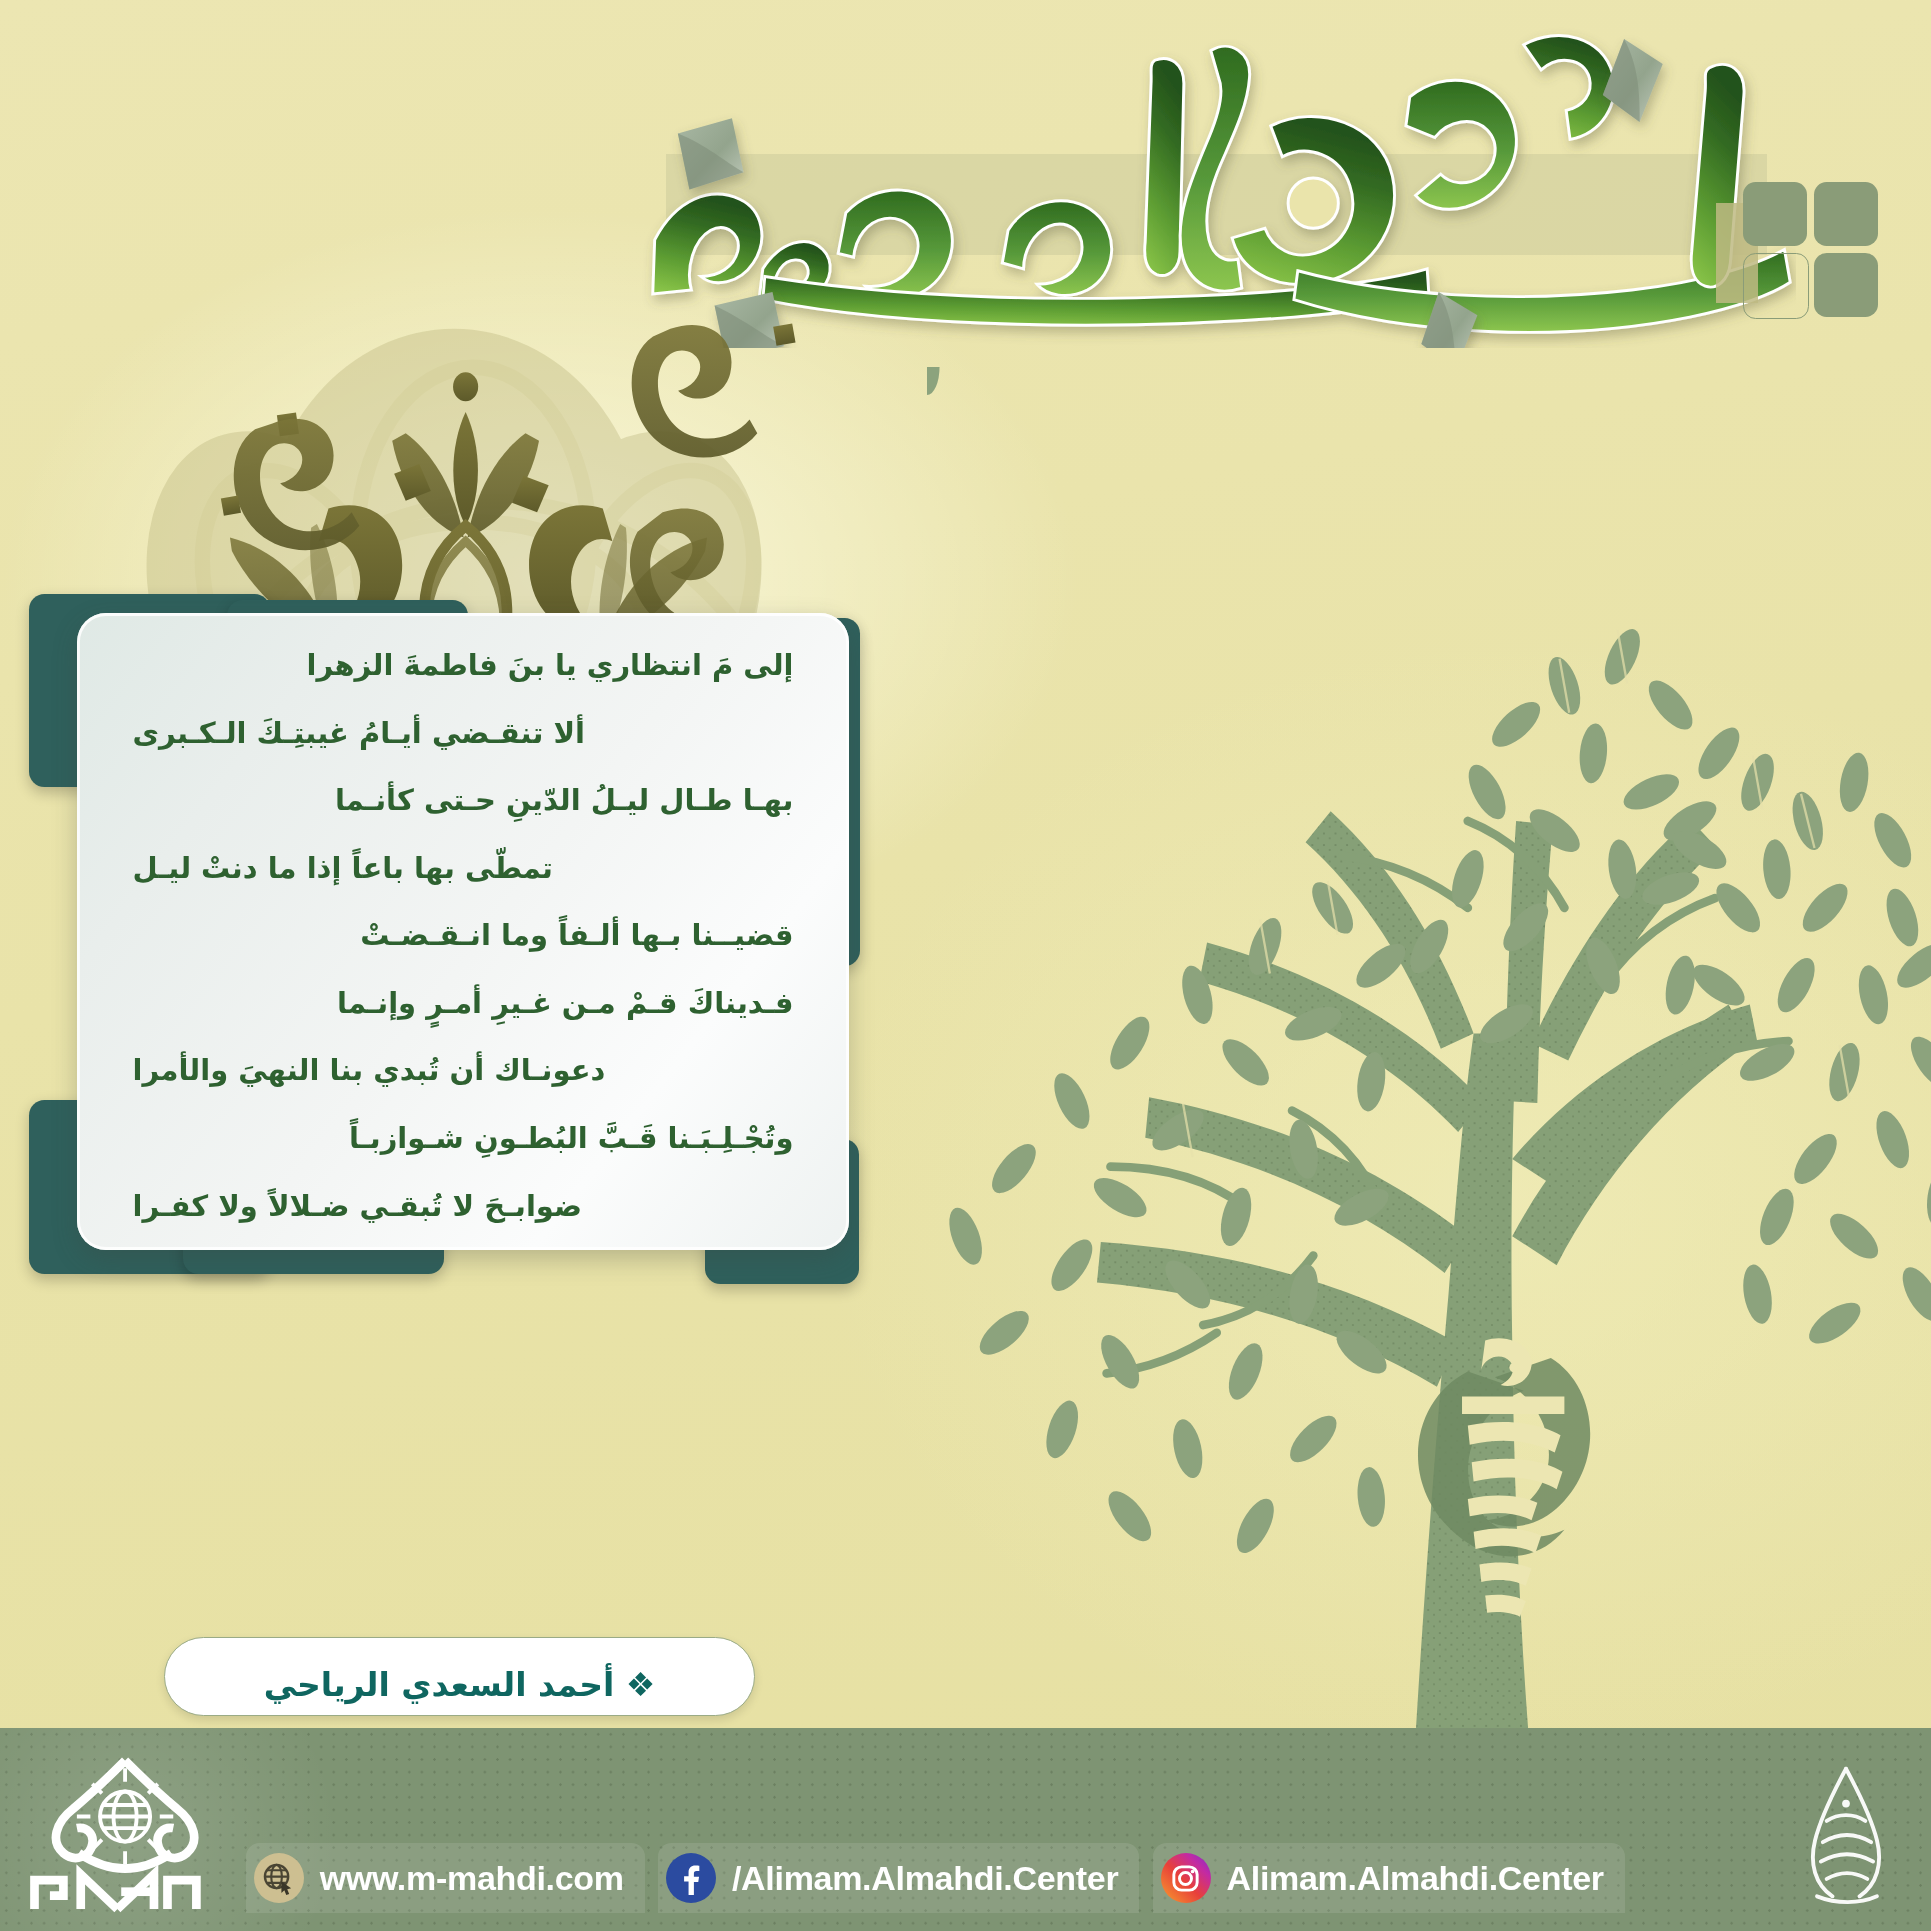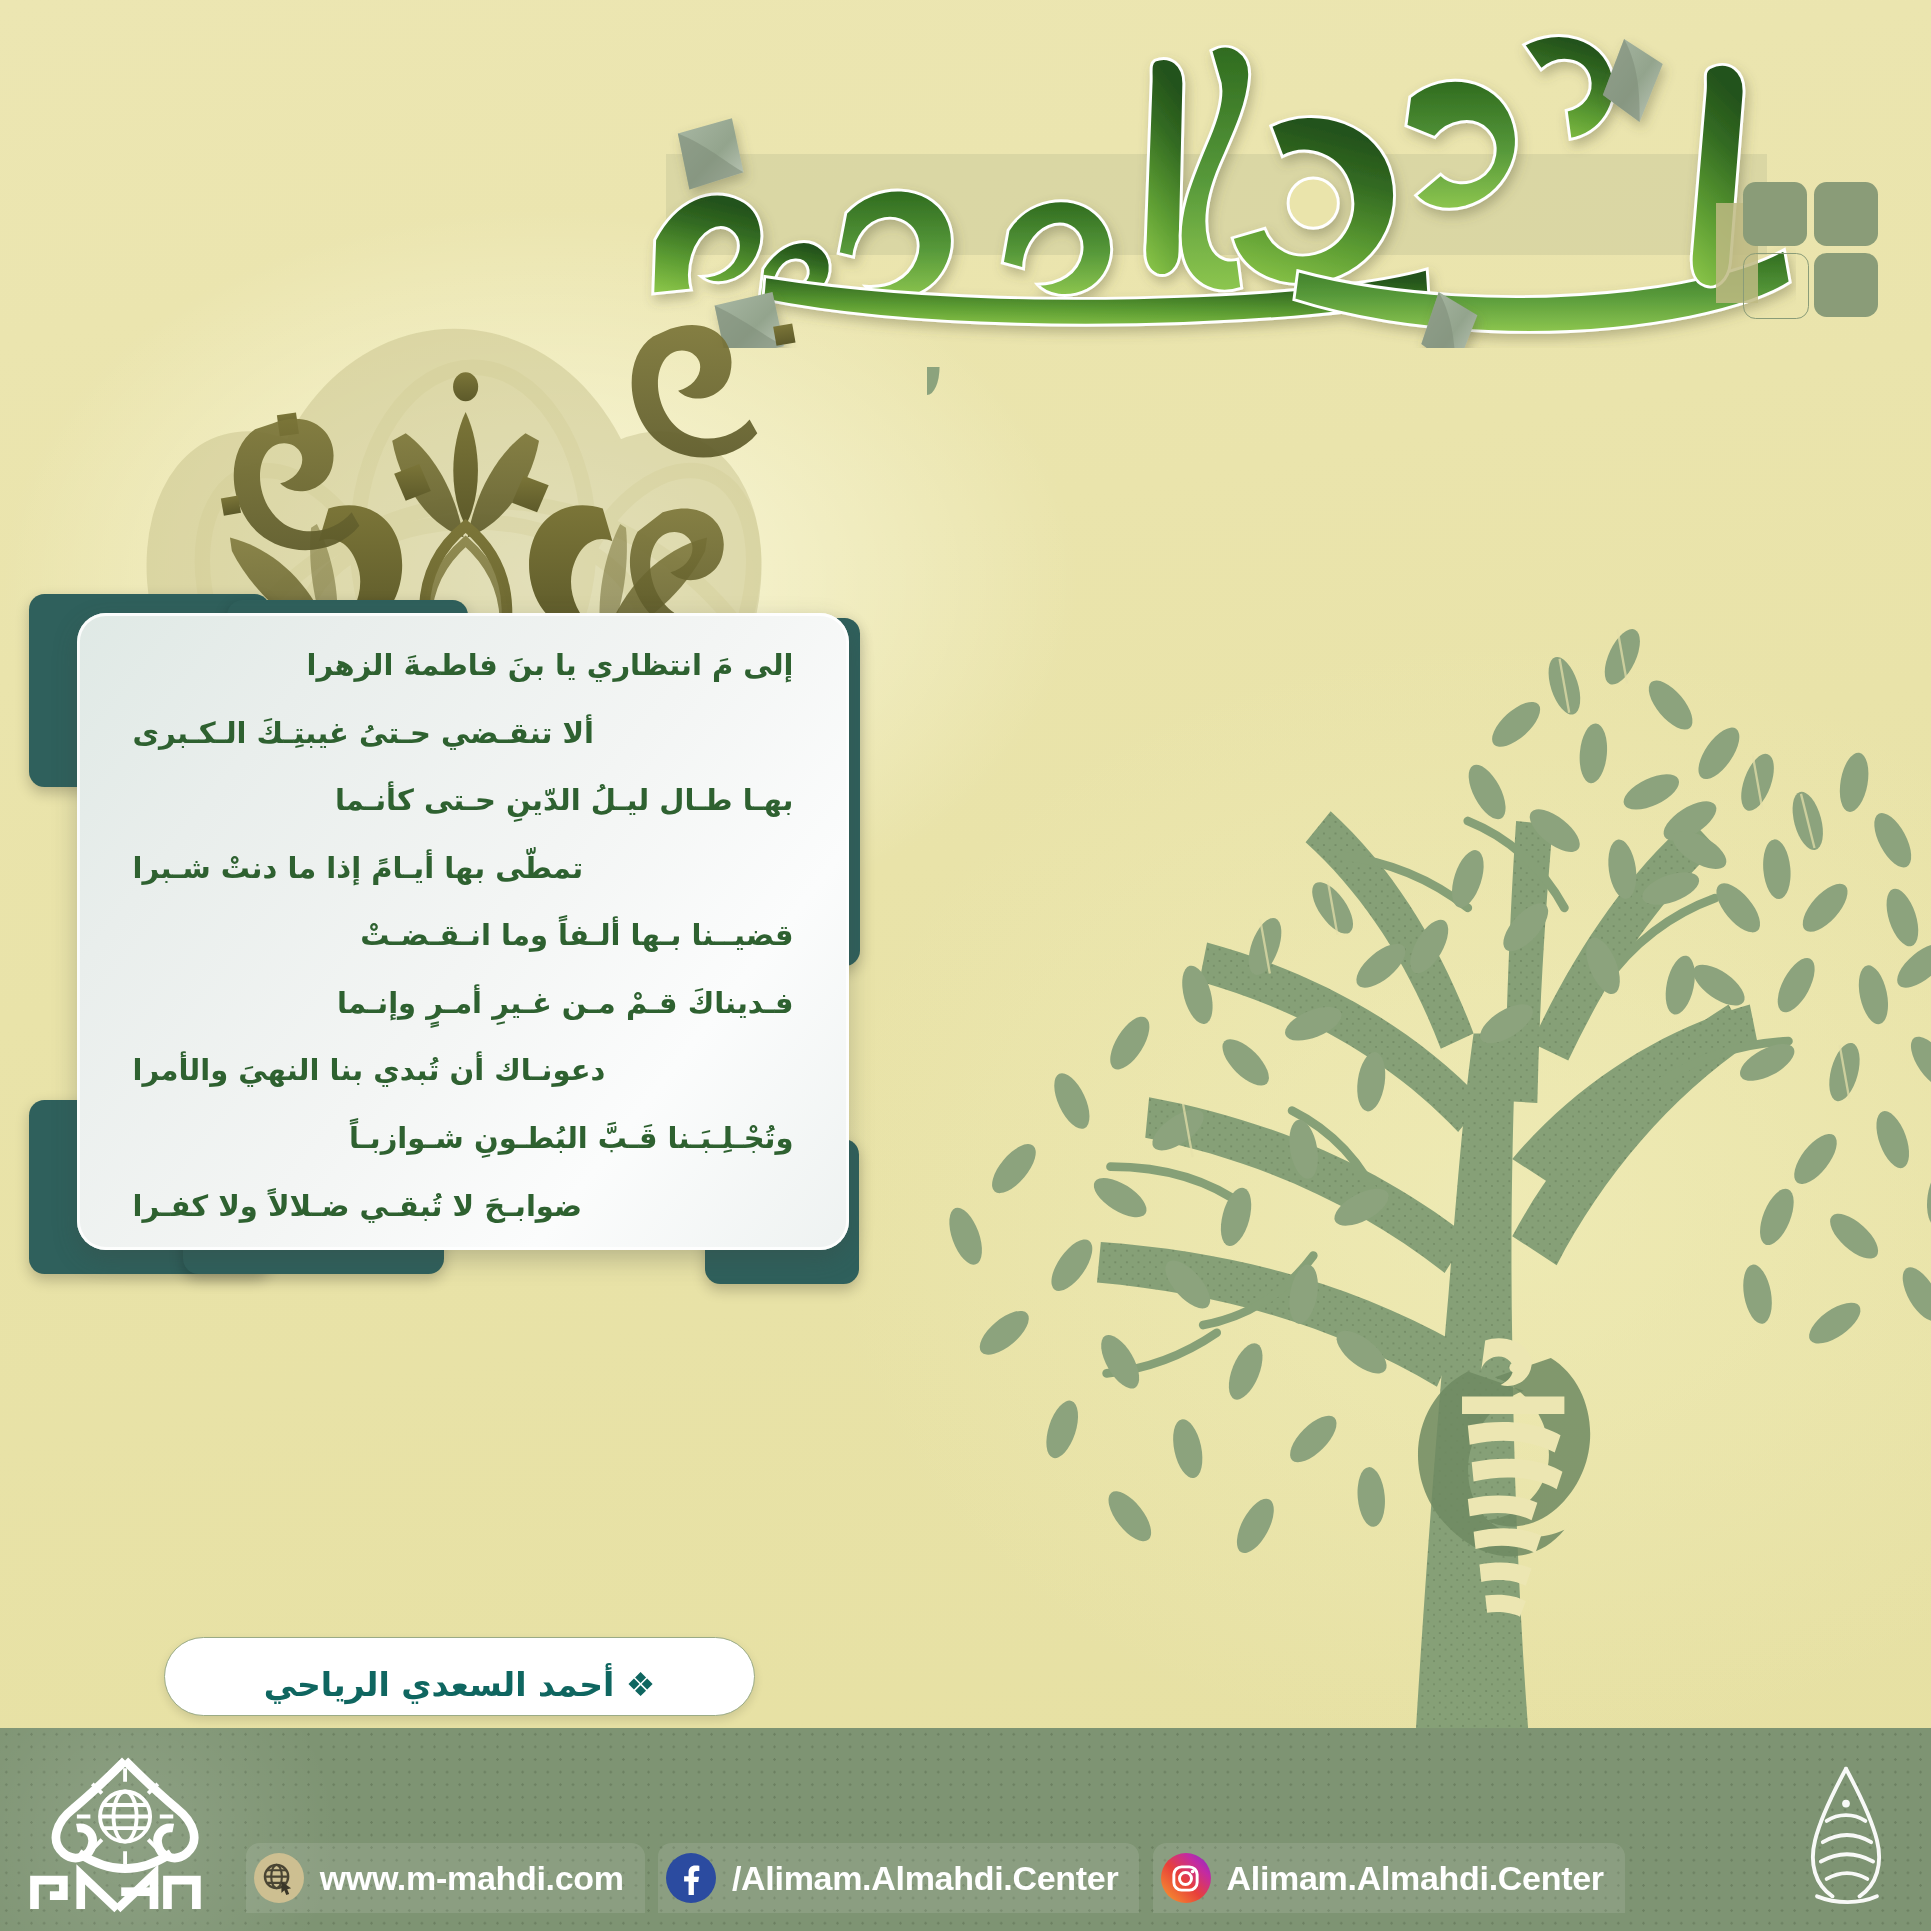--- a/index.html
+++ b/index.html
@@ -590,23 +590,23 @@
     <div class="tab rr"></div>
     <div class="tab tl"></div>
     <div class="tab tm"></div>
     <div class="tab bl"></div>
     <div class="tab bm"></div>
     <div class="tab br"></div>
 
     <div class="card">
       <div class="poem">
         <div class="vline odd">إلى مَ انتظاري يا بنَ فاطمةَ الزهرا</div>
-        <div class="vline even">ألا تنقـضي حـتىُ غيبتِـكَ الـكـبرى</div>
+        <div class="vline even">ألا تنقـضي أيـامُ غيبتِـكَ الـكـبرى</div>
         <div class="vline odd">بهـا طـال ليـلُ الدّينِ حـتى كأنـما</div>
-        <div class="vline even">تمطّى بها أيـامً إذا ما دنتْ شـبرا</div>
+        <div class="vline even">تمطّى بها باعاً إذا ما دنتْ ليـل</div>
         <div class="vline odd">قضيــنا بـها ألـفاً وما انـقـضـتْ</div>
         <div class="vline odd">فـديناكَ قـمْ مـن غـيرِ أمـرٍ وإنـما</div>
         <div class="vline even">دعونـاك أن تُبدي بنا النهيَ والأمرا</div>
         <div class="vline odd">وتُجْـلِـبَـنا قَـبَّ البُطـونِ شـوازبـاً</div>
         <div class="vline even">ضوابـحَ لا تُبقـي ضـلالاً ولا كفـرا</div>
       </div>
     </div>
   </div>
 
   <div class="author">

